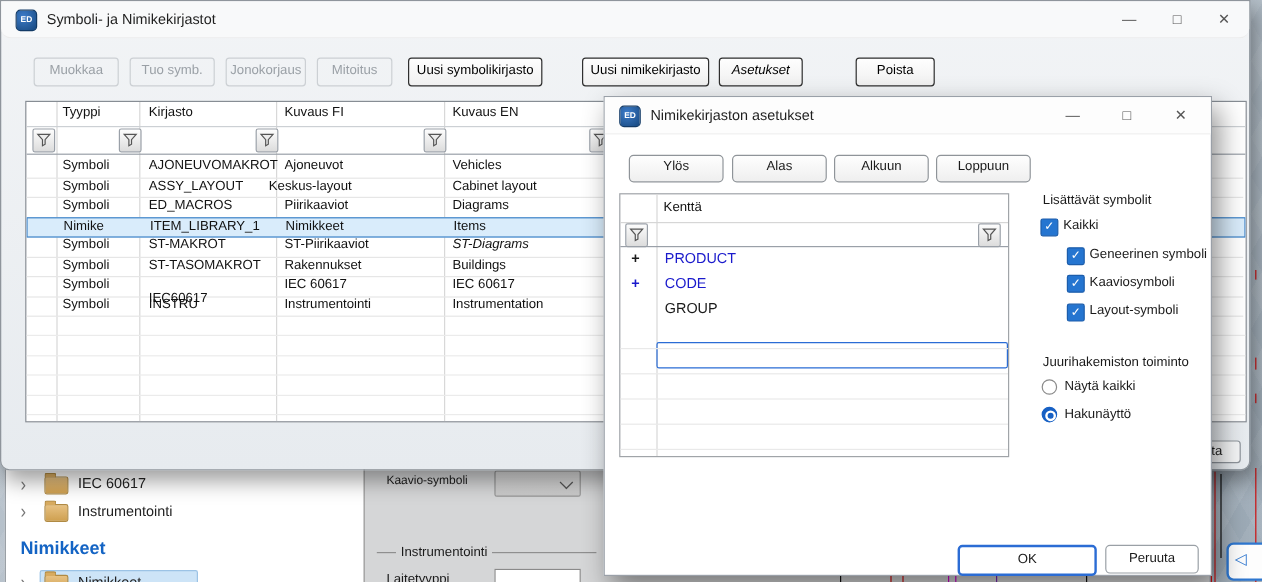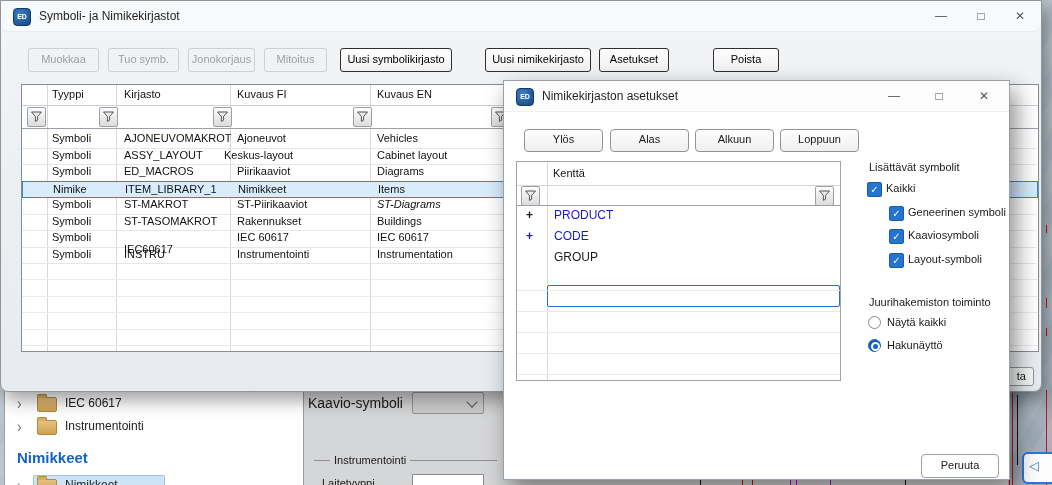--- a/index.html
+++ b/index.html
@@ -20,21 +20,21 @@
   .tree-chevron{position:absolute;left:12px;top:2px;font-size:14px;color:#777;transform:scaleY(1.2)}
   .folder{position:absolute;left:32px;top:4px;width:18px;height:13px;border-radius:2px;
     background:linear-gradient(#e7c182,#cfa050);border:1px solid #b08a43}
   .folder:before{content:"";position:absolute;left:-1px;top:-4px;width:8px;height:3px;
     background:#d8ab60;border:1px solid #b08a43;border-bottom:none;border-radius:2px 2px 0 0}
   .tree-label{position:absolute;left:60px;top:3px;font-size:12px;color:#222;white-space:nowrap}
   #tree-heading{left:12px;top:58px;font-size:15px;font-weight:bold;color:#1464c4}
   #tree-sel-row{top:84px;height:22px}
   #tree-sel-row .sel-bg{position:absolute;left:28px;top:0;width:130px;height:22px;background:#cde4f7;border:1px solid #9cc3e5;border-radius:2px}
   #form-panel{left:303px;top:390px;width:200px;height:95px;background:#d5d6d7;border-left:1px solid #9c9c9c;z-index:2}
-  #combo-label{left:4px;top:5px;font-size:14px;color:#1a1a1a}
+  #combo-label{left:18px;top:5px;font-size:10px;color:#1a1a1a}
   #combo{left:108px;top:2px;width:70px;height:20px;background:linear-gradient(#dcdcdc,#c9c9c9);
     border:1px solid #949494;border-radius:2px}
   #combo .chev{position:absolute;right:7px;top:5px;width:7px;height:7px;border-left:1.6px solid #555;border-bottom:1.6px solid #555;transform:rotate(-45deg)}
   #grp-line{left:10px;top:70px;width:183px;border-top:1px solid #8f8f8f}
   #grp-label{left:26px;top:64px;font-size:11px;background:#d5d6d7;padding:0 4px}
   #field-label{left:18px;top:87px;font-size:11px}
   #field-input{left:108px;top:84px;width:70px;height:14px;background:#fff;border:1px solid #8a8a8a}
   
   .vmark{position:absolute;width:1px}
   #cad-right{left:1006px;top:140px;width:46px;height:345px;z-index:2}
@@ -62,21 +62,21 @@
   .hline{position:absolute;left:0;right:0;height:1px}
   .vline{position:absolute;top:0;bottom:0;width:1px;background:#d8d8d8}
   .funnel{position:absolute;top:22px;width:17px;height:18px;background:linear-gradient(#fdfdfd,#dcdcdc);
     border:1px solid #9aa0a8;border-radius:2px;text-align:center}
   .funnel svg{margin-top:2px}
   .trow{position:absolute;left:0;width:1014px;height:16.5px}
   .trow .tcell{position:absolute;top:1px;font-size:11px;color:#111;white-space:nowrap;overflow:hidden}
   .trow{border-bottom:1px solid #e6e6e6}
   .trow.selected{background:#d9ecfb;border:1px solid #3f84c9;height:15.5px}
   #ta-btn{left:1000px;top:366px;width:33px;height:19px;background:#f5f6f7;border:1px solid #8f959c;border-radius:3px;
-    font-size:11px;text-align:right;line-height:17px;padding-right:7px;box-sizing:border-box}
+    font-size:11px;text-align:center;line-height:17px;padding-right:7px;box-sizing:border-box}
   
   #dlg{left:503px;top:80px;width:505px;height:398px;background:#fff;z-index:20;
     border:1px solid #9aa0a8;box-shadow:6px 10px 22px rgba(0,0,0,.45)}
   #dlg .titlebar{background:#fdfdfd;border-bottom:1px solid #f0f0f0}
   .navbtn{position:absolute;top:48px;width:77px;height:21px;font-size:11px;text-align:center;line-height:19px;
     background:linear-gradient(#fefefe,#efefef);border:1px solid #8f9499;border-radius:4px}
   #ftable{left:12px;top:80px;width:323px;height:218px;border:1px solid #a0a4a8;background:#fff}
   #ftable .kentta{position:absolute;left:36px;top:5px;font-size:11px;color:#111}
   #ftable .vsep{position:absolute;left:30px;top:0;bottom:0;width:1px;background:#d8d8d8}
   .frow{position:absolute;left:0;width:100%;height:21px}
@@ -166,21 +166,21 @@
     <div class="capbtn" style="left:960px">□</div>
     <div class="capbtn cap-close" style="left:999px">✕</div>
   </div>
   <div id="toolbar">
       <div class="tbtn disabled" style="left: 27px; width: 69px;">Muokkaa</div>
       <div class="tbtn disabled" style="left: 107px; width: 69px;">Tuo symb.</div>
       <div class="tbtn disabled" style="left: 187px; width: 65px;">Jonokorjaus</div>
       <div class="tbtn disabled" style="left: 263px; width: 61px;">Mitoitus</div>
       <div class="tbtn" style="left: 339px; width: 110px;">Uusi symbolikirjasto</div>
       <div class="tbtn" style="left: 484px; width: 104px;">Uusi nimikekirjasto</div>
-      <div class="tbtn" style="left: 598px; width: 68px;">Asetukset</div>
+      <div class="tbtn" style="left: 598px; width: 68px; font-style: italic;">Asetukset</div>
       <div class="tbtn" style="left: 712px; width: 64px;">Poista</div>
     </div>
   <div id="tpanel" class="abs">
       <div class="vline" style="left: 25px;"></div>
       <div class="vline" style="left: 94px;"></div>
       <div class="vline" style="left: 208px;"></div>
       <div class="vline" style="left: 348px;"></div>
       <div class="vline" style="left: 488px;"></div>
       <div class="hline" style="top: 20px; background: rgb(204, 208, 212);"></div>
       <div class="hline" style="top: 43px; background: rgb(154, 160, 168);"></div>
@@ -317,14 +317,15 @@
       <div class="cb" style="left: 385px; top: 171.5px;">✓</div>
       <div class="cb-label" style="left: 404px; top: 171.5px;">Layout-symboli</div>
     </div>
   <div class="dlabel" style="left:365px;top:215px">Juurihakemiston toiminto</div>
   <div id="radio-area">
       <div class="radio" style="left: 364px; top: 235px;"></div>
       <div class="cb-label" style="left: 383px; top: 235px;">Näytä kaikki</div>
       <div class="radio on" style="left: 364px; top: 258px;"></div>
       <div class="cb-label" style="left: 383px; top: 258px;">Hakunäyttö</div>
     </div>
+  <div id="btn-ok" class="dlg-btn">OK</div>
   <div id="btn-cancel" class="dlg-btn">Peruuta</div>
 </div>
 
 </body></html>

